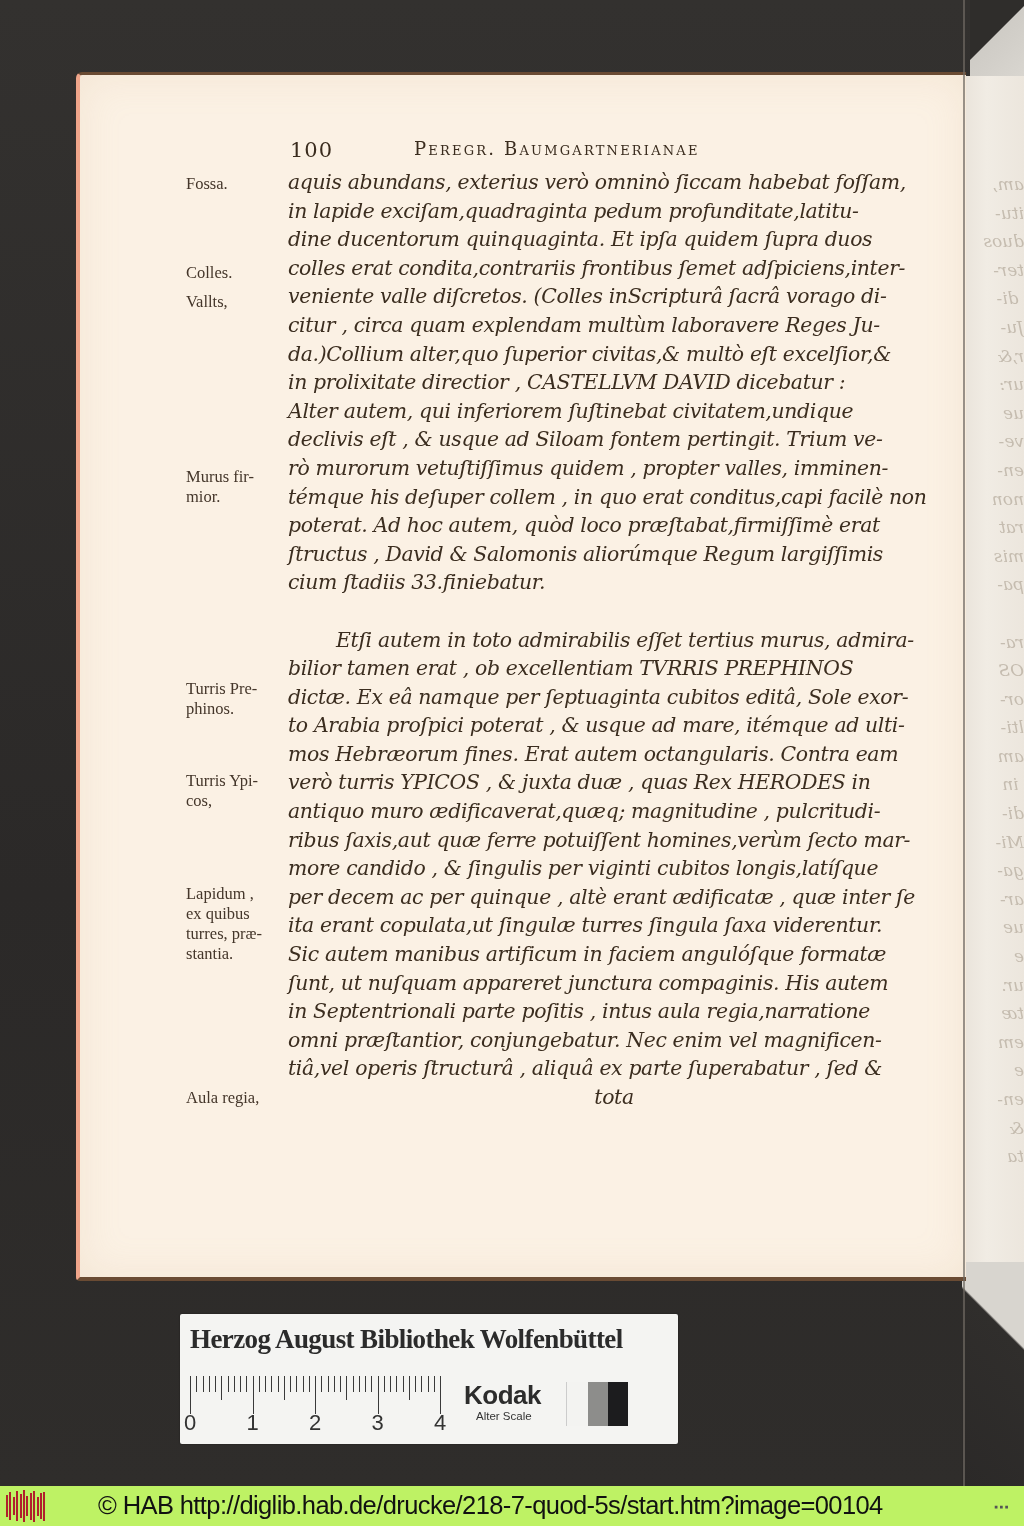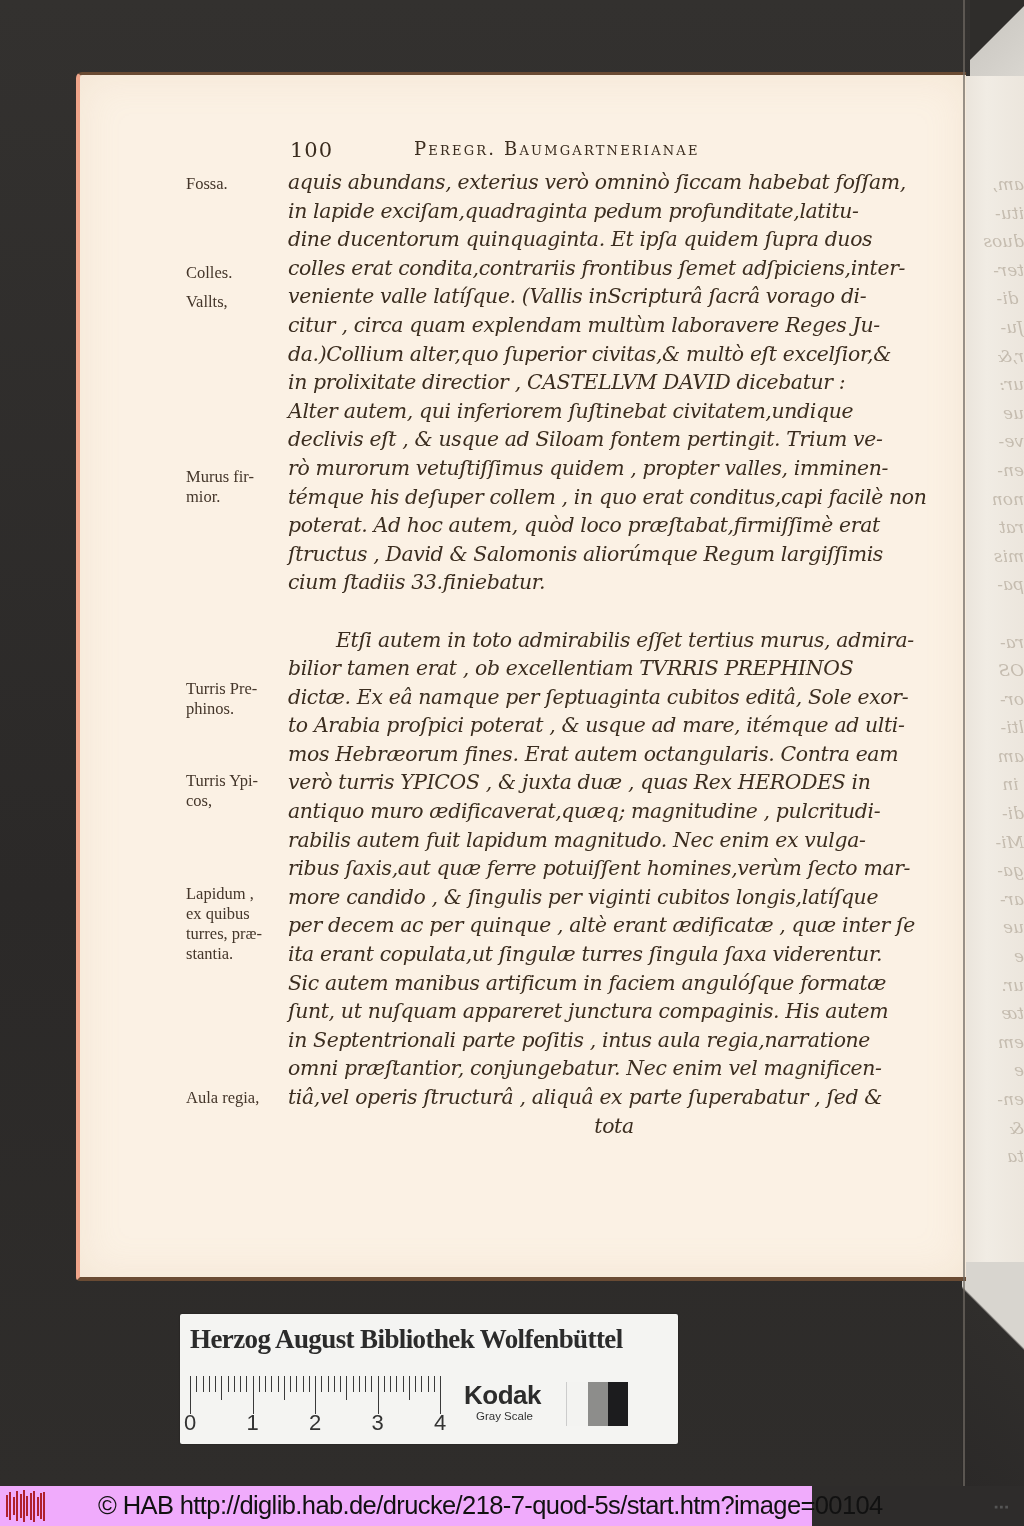--- a/index.html
+++ b/index.html
@@ -102,22 +102,22 @@
       position: absolute; left: 296px; top: 96px;
       font-family: "Liberation Sans", sans-serif; font-size: 11.5px; color: #333;
     }
     .patch { position: absolute; top: 68px; height: 44px; }
     .patch.p1 { left: 386px; width: 22px; background: #f3f3f1; border-left: 1px solid #ccc; }
     .patch.p2 { left: 408px; width: 20px; background: #8d8d8b; }
     .patch.p3 { left: 428px; width: 20px; background: #1c1c1e; }
 
     
     .footer {
-      position: absolute; left: 0; top: 1486px; width: 812px; height: 40px;
-      background: #f0abfc;
+      position: absolute; left: 0; top: 1486px; width: 1024px; height: 40px;
+      background: #bef264;
     }
     .footer-logo { position: absolute; left: 6px; top: 4px; width: 42px; height: 32px; }
     .footer-logo span {
       position: absolute; bottom: 0; width: 2px; background: #b0202c;
     }
     .footer-url {
       position: absolute; left: 98px; top: 5px;
       font-family: "Liberation Sans", sans-serif; font-size: 25.5px;
       color: #111; letter-spacing: -0.6px; white-space: nowrap;
     }
@@ -186,40 +186,39 @@
     <div class="sidenote" style="top: 679px;">Turris Pre-<br>phinos.</div>
     <div class="sidenote" style="top: 771px;">Turris Ypi-<br>cos,</div>
     <div class="sidenote" style="top: 884px;">Lapidum ,<br>ex quibus<br>turres, præ-<br>stantia.</div>
     <div class="sidenote" style="top: 1088px;">Aula regia,</div>
   </div>
 <div class="body-text" id="body">
     <div class="line">aquis abundans, exterius verò omninò ſiccam habebat foſſam,</div>
     <div class="line">in lapide exciſam,quadraginta pedum profunditate,latitu-</div>
     <div class="line">dine ducentorum quinquaginta.    Et ipſa quidem ſupra duos</div>
     <div class="line">colles erat condita,contrariis frontibus ſemet adſpiciens,inter-</div>
-    <div class="line">veniente valle latíſque. (Vallis inScripturâ ſacrâ vorago di-</div>
+    <div class="line">veniente valle diſcretos. (Colles inScripturâ ſacrâ vorago di-</div>
     <div class="line">citur , circa quam explendam multùm laboravere Reges Ju-</div>
     <div class="line">da.)Collium alter,quo ſuperior civitas,&amp; multò eſt excelſior,&amp;</div>
     <div class="line">in prolixitate directior , CASTELLVM DAVID dicebatur :</div>
     <div class="line">Alter autem, qui inferiorem ſuſtinebat civitatem,undique</div>
     <div class="line">declivis eſt , &amp; usque ad Siloam fontem pertingit.  Trium ve-</div>
     <div class="line">rò murorum vetuſtiſſimus quidem , propter valles, imminen-</div>
     <div class="line">témque his deſuper collem , in quo erat conditus,capi facilè non</div>
     <div class="line">poterat.    Ad hoc autem, quòd loco præſtabat,firmiſſimè erat</div>
     <div class="line">ſtructus , David &amp; Salomonis aliorúmque Regum largiſſimis</div>
     <div class="line">cium ſtadiis 33.finiebatur.</div>
     <div class="line gap"></div>
     <div class="line indent">Etſi autem in toto admirabilis eſſet tertius murus, admira-</div>
     <div class="line">bilior tamen erat , ob excellentiam TVRRIS PREPHINOS</div>
     <div class="line">dictæ.  Ex eâ namque per ſeptuaginta cubitos editâ, Sole exor-</div>
     <div class="line">to Arabia proſpici poterat , &amp; usque ad mare, itémque ad ulti-</div>
     <div class="line">mos Hebræorum fines.  Erat autem octangularis.  Contra eam</div>
     <div class="line">verò turris YPICOS , &amp; juxta duæ , quas Rex HERODES in</div>
     <div class="line">antiquo muro ædificaverat,quæq; magnitudine , pulcritudi-</div>
-    <div class="line">rabilis autem fuit lapidum magnitudo.  Nec enim ex vulga-</div>
     <div class="line">ribus ſaxis,aut quæ ferre potuiſſent homines,verùm ſecto mar-</div>
     <div class="line">more candido , &amp; ſingulis per viginti cubitos longis,latíſque</div>
     <div class="line">per decem ac per quinque , altè erant ædificatæ , quæ inter ſe</div>
     <div class="line">ita erant copulata,ut ſingulæ turres ſingula ſaxa viderentur.</div>
     <div class="line">Sic autem manibus artificum in faciem angulóſque formatæ</div>
     <div class="line">ſunt, ut nuſquam appareret junctura compaginis.  His autem</div>
     <div class="line">in Septentrionali parte poſitis , intus aula regia,narratione</div>
     <div class="line">omni præſtantior, conjungebatur.  Nec enim vel magnificen-</div>
     <div class="line">tiâ,vel operis ſtructurâ , aliquâ  ex parte ſuperabatur , ſed &amp;</div>
     <div class="line right">tota</div>
@@ -271,21 +270,21 @@
       <div class="tick" style="left: 250px; height: 38px;"></div>
     </div>
   <div class="ruler-nums" id="rulerNums">
       <span class="ruler-num" style="left: 0px;">0</span>
       <span class="ruler-num" style="left: 62.5px;">1</span>
       <span class="ruler-num" style="left: 125px;">2</span>
       <span class="ruler-num" style="left: 187.5px;">3</span>
       <span class="ruler-num" style="left: 250px;">4</span>
     </div>
   <div class="kodak">Kodak</div>
-  <div class="grayscale-label">Gray Scale</div>
+  <div class="grayscale-label">Alter Scale</div>
   <div class="patch p1"></div>
   <div class="patch p2"></div>
   <div class="patch p3"></div>
 </div>
 
 <div class="footer">
   <div class="footer-logo" id="logo">
       <span style="left: 0px; height: 22px; top: 5px; bottom: auto;"></span>
       <span style="left: 3.4px; height: 28px; top: 2px; bottom: auto;"></span>
       <span style="left: 6.8px; height: 18px; top: 7px; bottom: auto;"></span>

